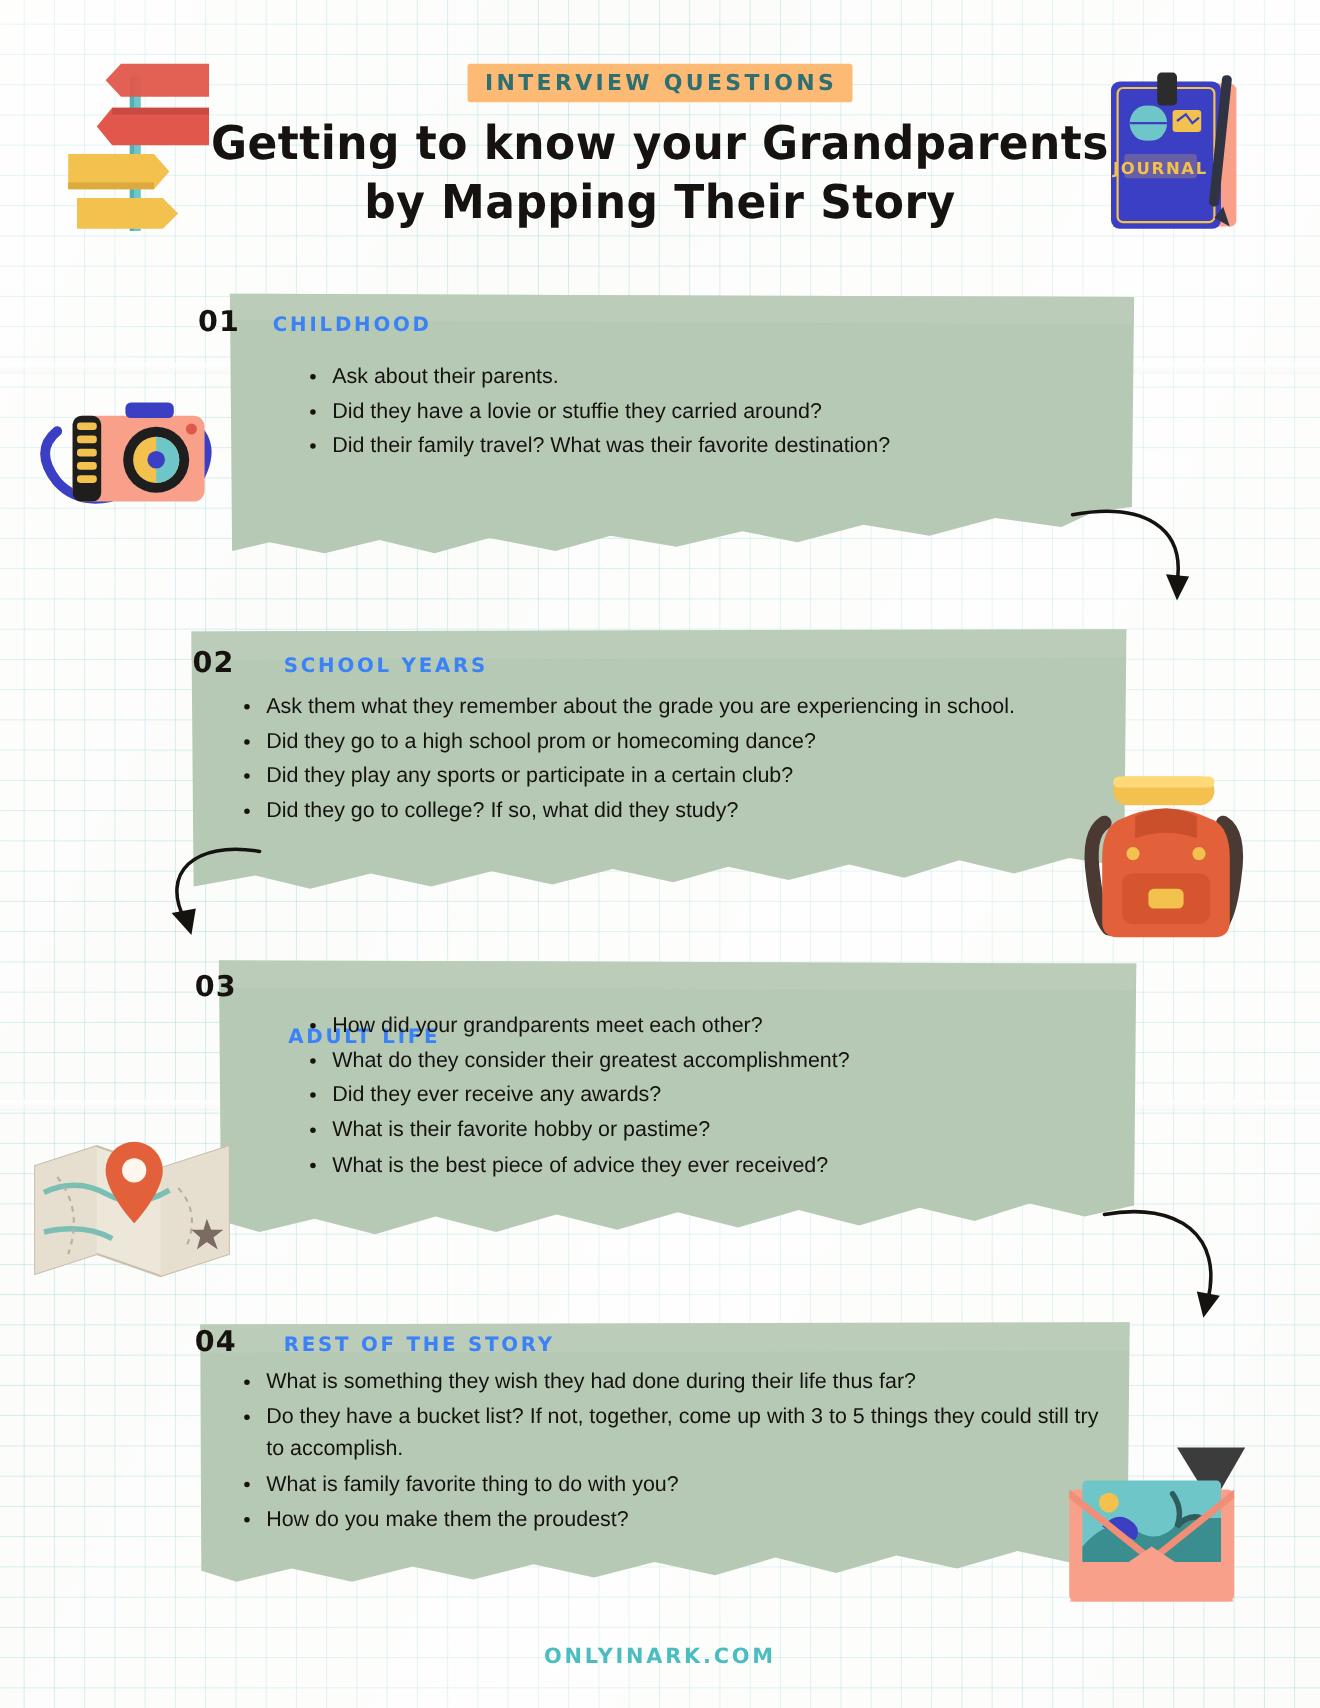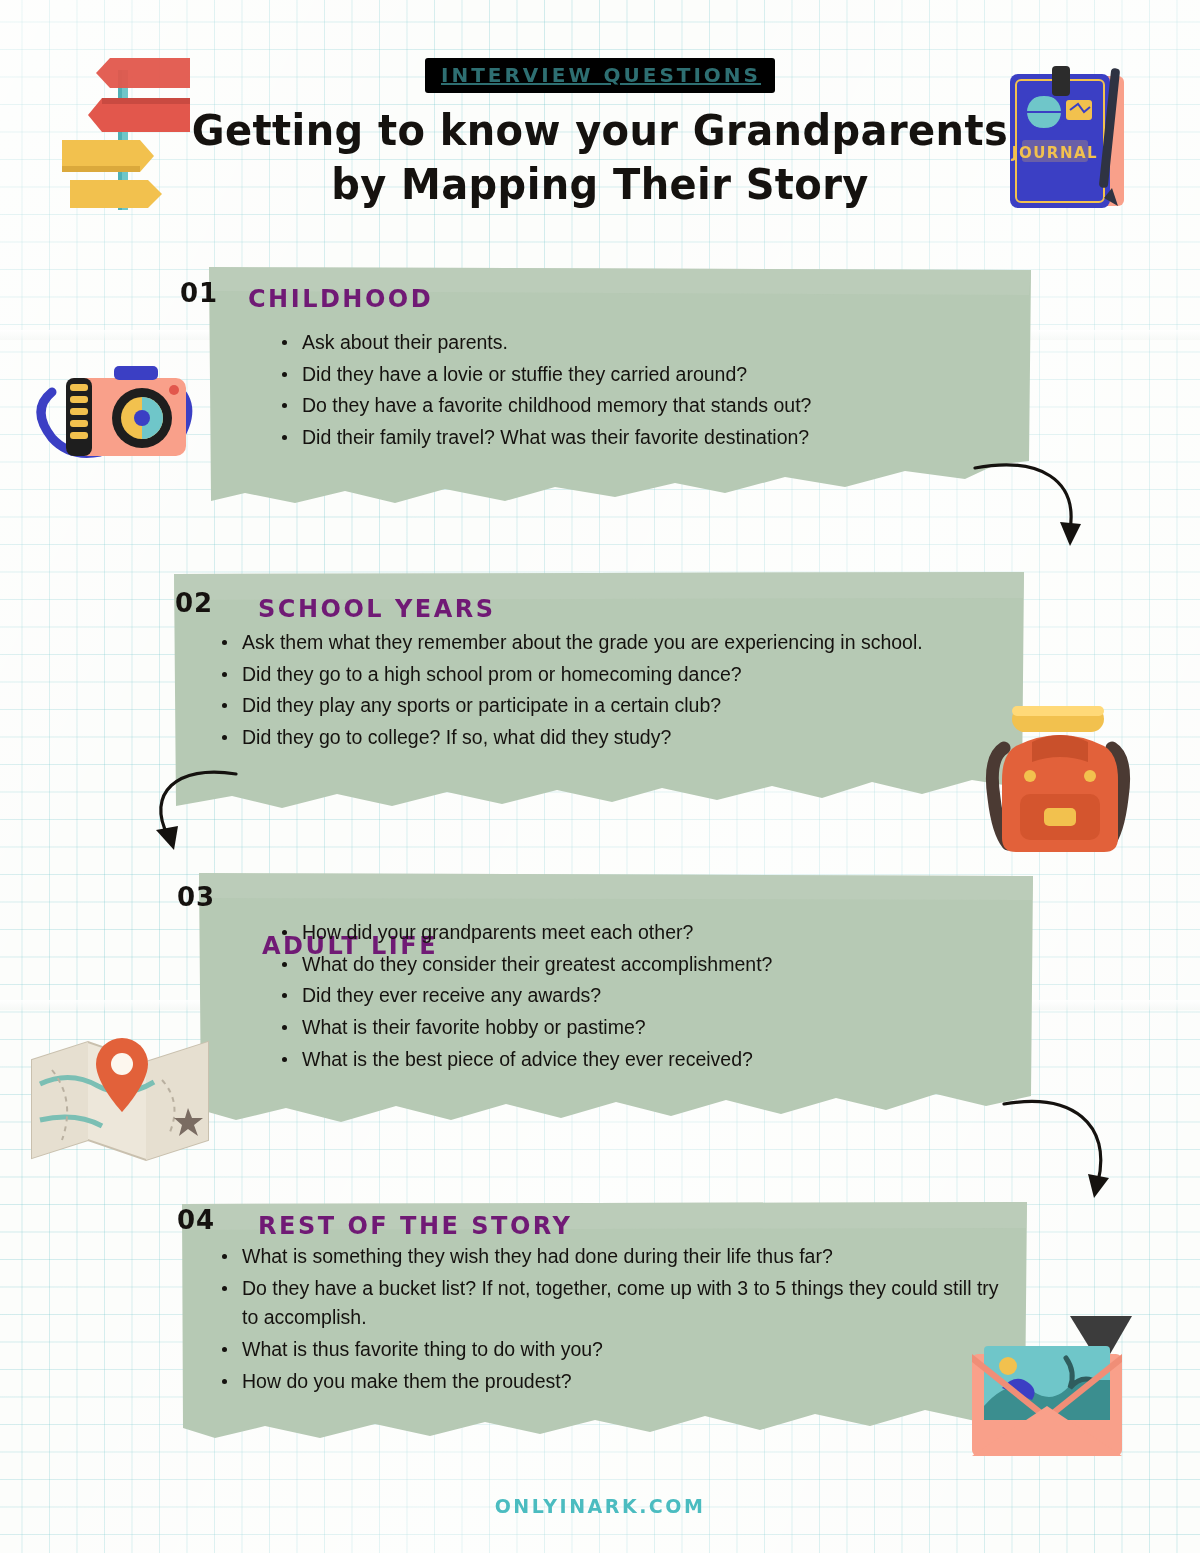--- a/index.html
+++ b/index.html
@@ -45,29 +45,28 @@
   .header {
     position: absolute;
     top: 58px;
     left: 0;
     width: 1200px;
     text-align: center;
     z-index: 5;
   }
   .kicker {
     display: inline-block;
-    background: #000000;
+    background: #fdba74;
     color: #2e6f72;
     font-family: "DejaVu Sans", sans-serif;
     font-weight: bold;
     font-size: 20px;
     letter-spacing: 3px;
     padding: 5px 14px 6px 16px;
     border-radius: 3px;
-    text-decoration: underline;
   }
   .title {
     margin-top: 14px;
     font-family: "DejaVu Sans", sans-serif;
     font-weight: bold;
     font-size: 40px;
     line-height: 1.28;
     color: #15120f;
     letter-spacing: 0.4px;
     transform: scaleY(1.06);
@@ -88,23 +87,23 @@
     font-weight: bold;
     font-size: 26px;
     color: #15120f;
     letter-spacing: 1px;
     z-index: 6;
   }
   .sec-title {
     position: absolute;
     font-family: "DejaVu Sans", sans-serif;
     font-weight: bold;
-    font-size: 24px;
+    font-size: 18px;
     letter-spacing: 2.5px;
-    color: #701a75;
+    color: #3b82f6;
     z-index: 6;
   }
   ul.qs {
     margin: 0;
     padding: 0;
     list-style: none;
     position: absolute;
     z-index: 6;
   }
   ul.qs li {
@@ -202,21 +201,20 @@
     <path d="M4,2 L826,5 L824,196 L790,200 L760,214 L700,206 L640,222 L580,212 L520,228 L470,218 L410,232 L350,222 L300,236 L240,224 L190,238 L140,226 L90,238 L40,228 L6,236 Z" fill="#b6c9b4"></path>
     <path d="M4,2 L826,5 L824,30 L4,26 Z" fill="#c0d0bd" opacity="0.5"></path>
   </svg>
   <div class="sec-content"></div>
 </div>
 <div class="num" style="left:180px; top:278px;">01</div>
 <div class="sec-title" style="left:248px; top:285px;">CHILDHOOD</div>
 <ul class="qs" style="left:272px; top:328px; width:730px;">
   <li>Ask about their parents.</li>
   <li>Did they have a lovie or stuffie they carried around?</li>
-  <li>Do they have a favorite childhood memory that stands out?</li>
   <li>Did their family travel? What was their favorite destination?</li>
 </ul>
 
 <svg class="arrow" style="left:970px; top:450px;" width="130" height="120" viewBox="0 0 130 120">
   <path d="M5,18 C70,6 108,30 100,80" stroke="#15120f" stroke-width="3.2" fill="none" stroke-linecap="round"></path>
   <polygon points="100,96 90,72 111,74" fill="#15120f"></polygon>
 </svg>
 
 <svg class="deco" style="left:22px; top:340px;" width="190" height="140" viewBox="0 0 190 140">
   <path d="M30 52 q-22 18 0 46 q18 20 48 14" stroke="#3b3fc4" stroke-width="9" fill="none" stroke-linecap="round"></path>
@@ -307,21 +305,21 @@
   <svg viewBox="0 0 850 255" preserveAspectRatio="none" style="position:absolute;inset:0;width:100%;height:100%;">
     <path d="M2,4 L847,2 L845,208 L800,222 L745,210 L690,226 L635,214 L580,230 L525,216 L470,232 L415,220 L360,234 L305,222 L250,236 L195,224 L140,238 L85,226 L35,238 L3,228 Z" fill="#b6c9b4"></path>
     <path d="M2,4 L847,2 L846,28 L2,30 Z" fill="#c0d0bd" opacity="0.5"></path>
   </svg>
 </div>
 <div class="num" style="left:177px; top:1205px;">04</div>
 <div class="sec-title" style="left:258px; top:1212px;">REST OF THE STORY</div>
 <ul class="qs" style="left:212px; top:1242px; width:790px;">
   <li>What is something they wish they had done during their life thus far?</li>
   <li>Do they have a bucket list? If not, together, come up with 3 to 5 things they could still try to accomplish.</li>
-  <li>What is thus favorite thing to do with you?</li>
+  <li>What is family favorite thing to do with you?</li>
   <li>How do you make them the proudest?</li>
 </ul>
 
 <svg class="deco" style="left:950px; top:1310px;" width="200" height="170" viewBox="0 0 200 170">
   <polygon points="120,6 182,6 152,58" fill="#3c3c3c"></polygon>
   <rect x="22" y="44" width="150" height="102" rx="6" fill="#f9a08a"></rect>
   <rect x="34" y="36" width="126" height="74" rx="4" fill="#6fc6c9"></rect>
   <path d="M34 96 q26 -30 50 -14 q22 14 40 -12 l36 0 l0 40 l-126 0 z" fill="#3b8e8f"></path>
   <path d="M116 48 q10 14 4 30 q10 -12 22 -8" stroke="#2f5d5e" stroke-width="5" fill="none" stroke-linecap="round"></path>
   <circle cx="58" cy="56" r="9" fill="#f2c14e"></circle>

